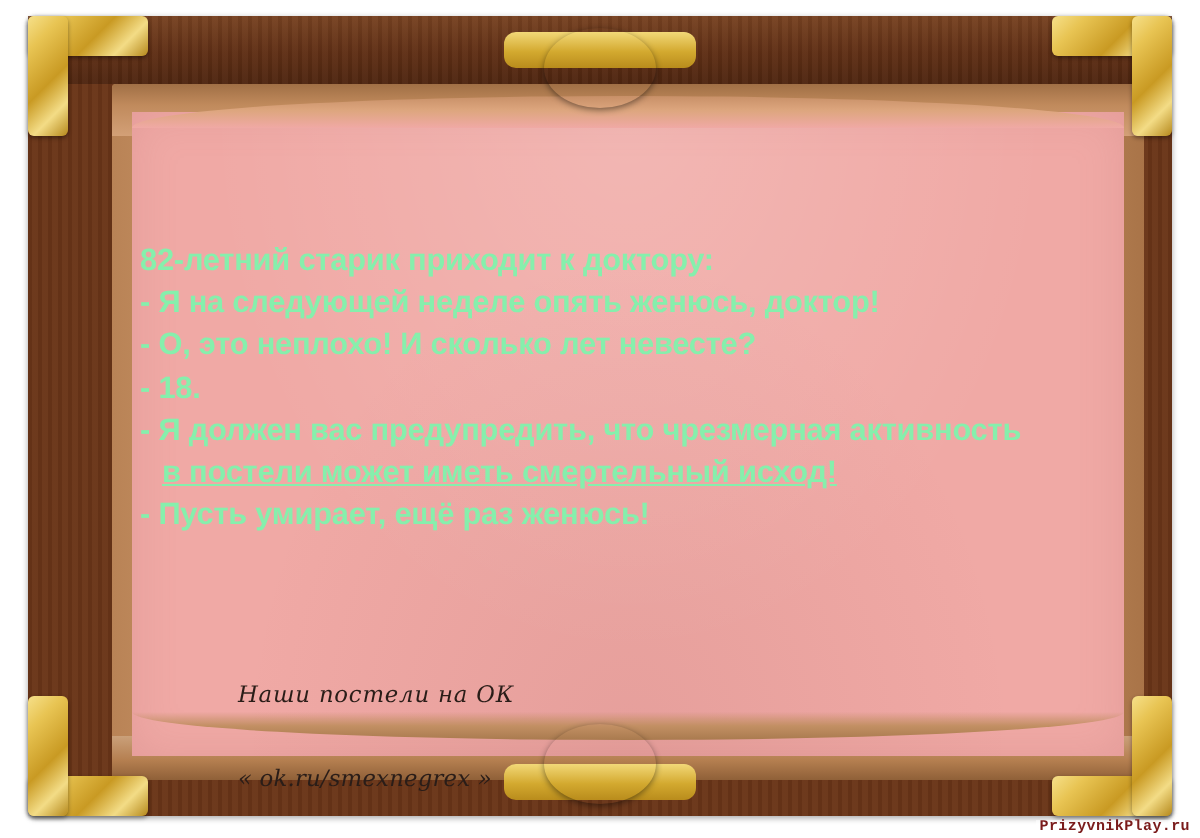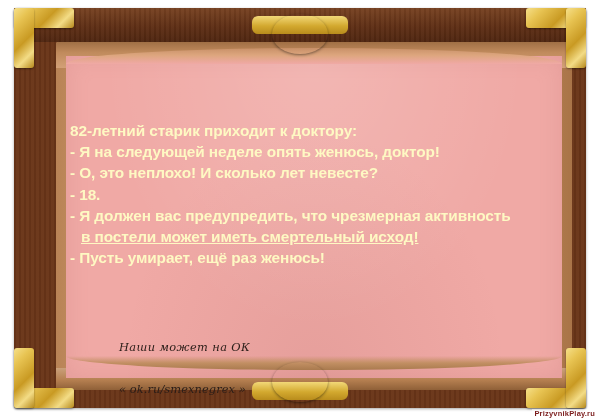--- a/index.html
+++ b/index.html
@@ -119,21 +119,21 @@
   }
   .clasp-top{top:4px;}
   .clasp-top .dome{top:2px;}
   .clasp-bottom{bottom:4px;}
   .clasp-bottom .wing{top:auto;bottom:4px;}
   .clasp-bottom .dome{bottom:2px;}
 
   
   .joke{
     position:absolute;left:56px;top:112px;width:516px;
-    color:#fef9c3;
+    color:#86efac;
     font-size:15.4px;
     line-height:21.2px;
     font-weight:700;
     letter-spacing:-.1px;
     white-space:pre;
   }
   .joke .line{display:block;}
   .joke .cont{padding-left:11px;text-decoration:underline;}
 
   
@@ -148,21 +148,21 @@
   .footer .row{display:block;white-space:pre;}
   .footer .row1{padding-left:20px;}
   .footer .lbl{letter-spacing:.4px;}
   .footer .lnk{letter-spacing:.1px;}
   .footer .gap-sm{display:inline-block;width:18px;}
   .footer .gap-lg{display:inline-block;width:34px;}
 
   
   .watermark{
     position:absolute;right:3px;bottom:1px;
-    font-family:Liberation Sans, sans-serif;
+    font-family:Liberation Mono, monospace;
     font-size:7.5px;font-weight:700;
     color:#7a1b1b;
     letter-spacing:.2px;
     background:rgba(255,255,255,.55);
     padding:0 2px;
   }
 </style>
 </head>
 <body>
 
@@ -178,21 +178,21 @@
     </div>
 
     <div class="paper"></div>
     <div class="paper-curve"></div>
     <div class="paper-curve-bottom"></div>
 
     <div class="joke"><span class="line">82-летний старик приходит к доктору:</span><span class="line">- Я на следующей неделе опять женюсь, доктор!</span><span class="line">- О, это неплохо! И сколько лет невесте?</span><span class="line">- 18.</span><span class="line">- Я должен вас предупредить, что чрезмерная активность</span><span class="line cont">в постели может иметь смертельный исход!</span><span class="line">- Пусть умирает, ещё раз женюсь!</span></div>
 
     <div class="footer">
       <span class="row row1">
-        <span class="lbl">Наши может на ОК</span>
+        <span class="lbl">Наши постели на ОК</span>
         <span class="gap-sm"></span>
         <span class="lnk">« ok.ru/smexnegrex »</span>
         <span class="gap-lg"></span>
         
       </span>
 
     </div>
 
     <div class="corner corner-tl">
       <i class="arm-h"></i>

